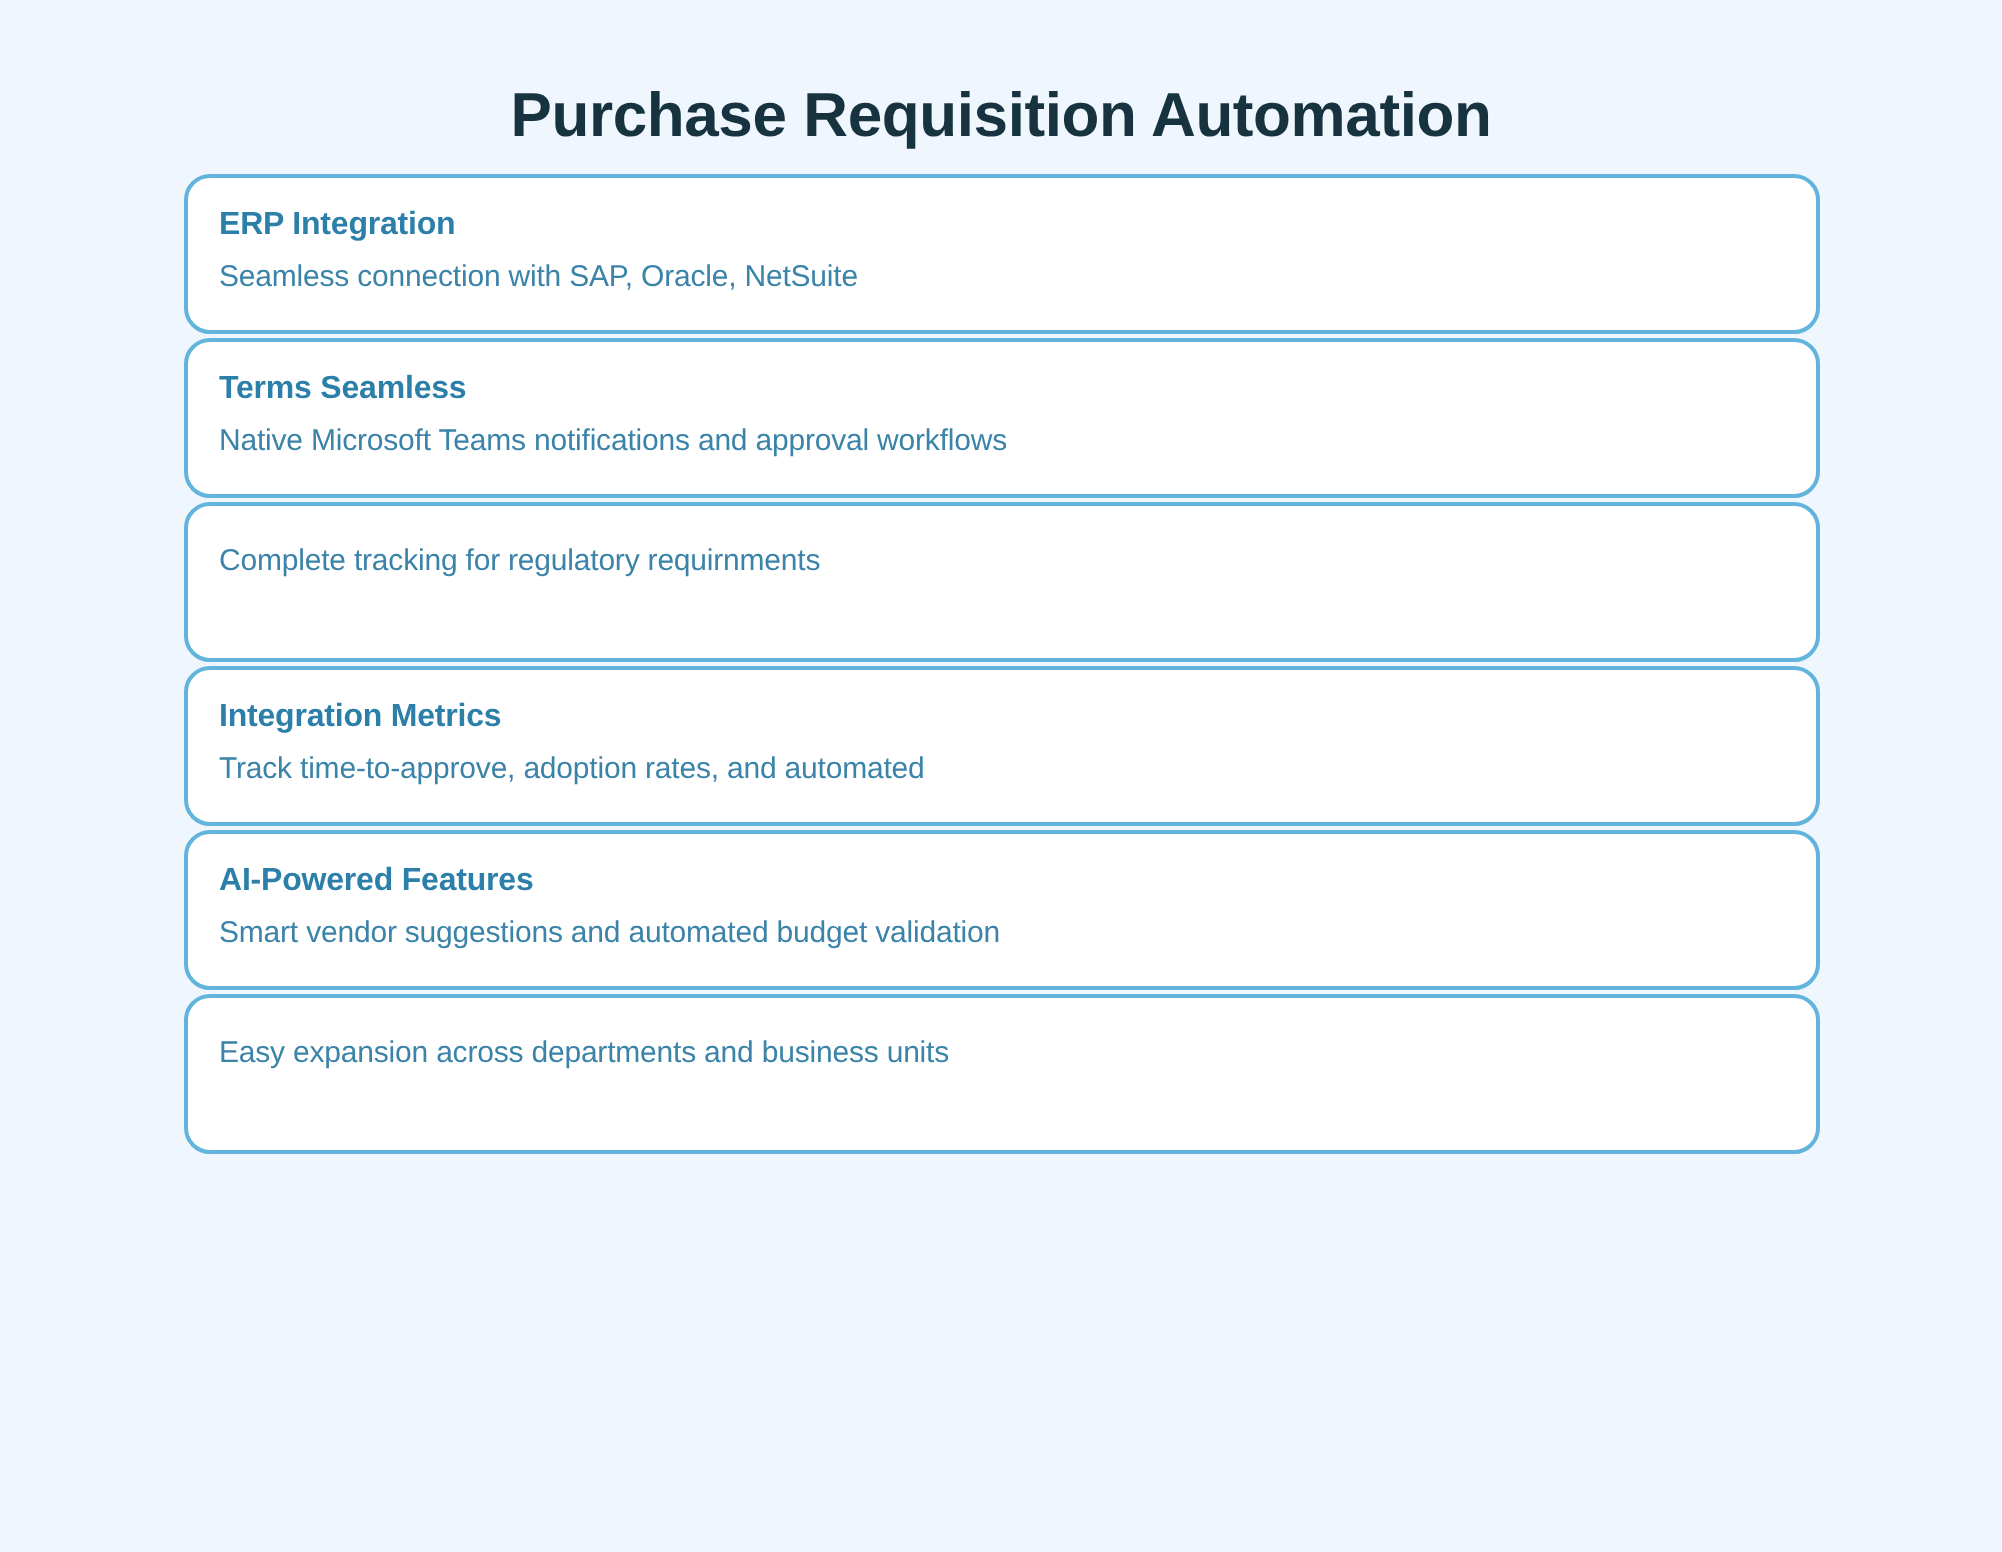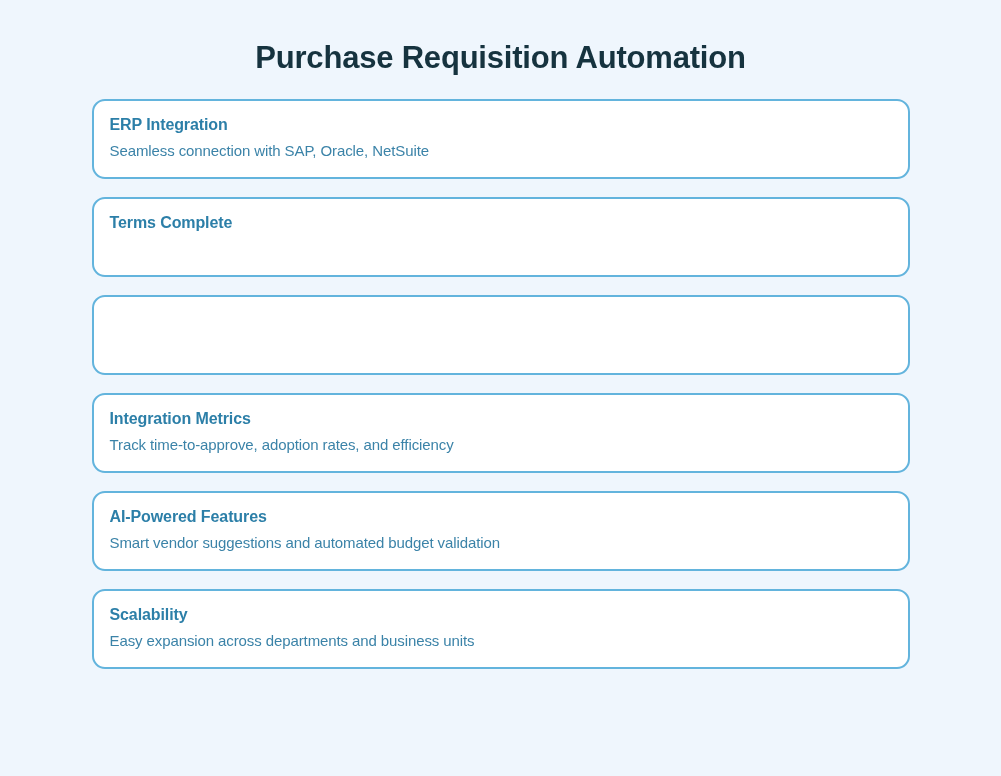--- a/index.html
+++ b/index.html
@@ -32,24 +32,24 @@
     font-weight: 700;
     line-height: 40px;
     letter-spacing: -0.2px;
     color: #16333f;
     text-align: center;
     white-space: nowrap;
   }
 
   .card-list {
     width: 818px;
-    margin-top: 21px;
+    margin-top: 9px;
     display: flex;
     flex-direction: column;
-    gap: 18px;
+    gap: 2px;
   }
 
   .card {
     box-sizing: border-box;
     height: 80px;
     background: #ffffff;
     border: 2px solid #63b4dd;
     border-radius: 13px;
     padding: 13px 16px 0 16px;
     display: flex;
@@ -85,36 +85,37 @@
   <h1 class="page-title">Purchase Requisition Automation</h1>
 
   <div class="card-list">
 
     <div class="card">
       <div class="card-title">ERP Integration</div>
       <div class="card-desc">Seamless connection with SAP, Oracle, NetSuite</div>
     </div>
 
     <div class="card">
-      <div class="card-title">Terms Complete</div>
+      <div class="card-title">Terms Seamless</div>
+      <div class="card-desc">Native Microsoft Teams notifications and approval workflows</div>
     </div>
 
 
     <div class="card">
+      <div class="card-desc">Complete tracking for regulatory requirnments</div>
     </div>
 
     <div class="card">
       <div class="card-title">Integration Metrics</div>
-      <div class="card-desc">Track time-to-approve, adoption rates, and efficiency</div>
+      <div class="card-desc">Track time-to-approve, adoption rates, and automated</div>
     </div>
 
     <div class="card">
       <div class="card-title">AI-Powered Features</div>
       <div class="card-desc">Smart vendor suggestions and automated budget validation</div>
     </div>
 
     <div class="card">
-      <div class="card-title">Scalability</div>
       <div class="card-desc">Easy expansion across departments and business units</div>
     </div>
 
   </div>
 </div>
 
 </body></html>

